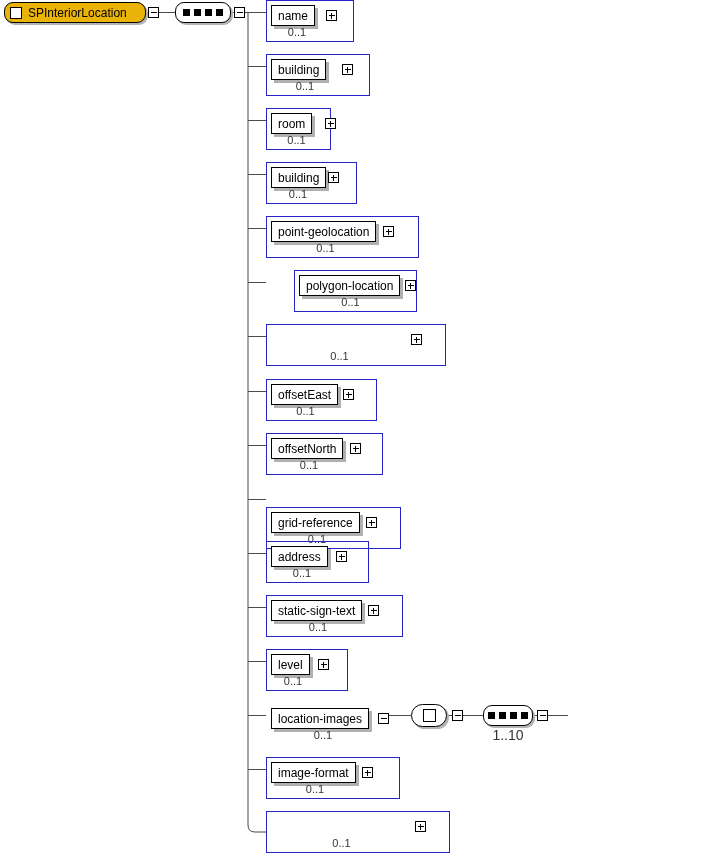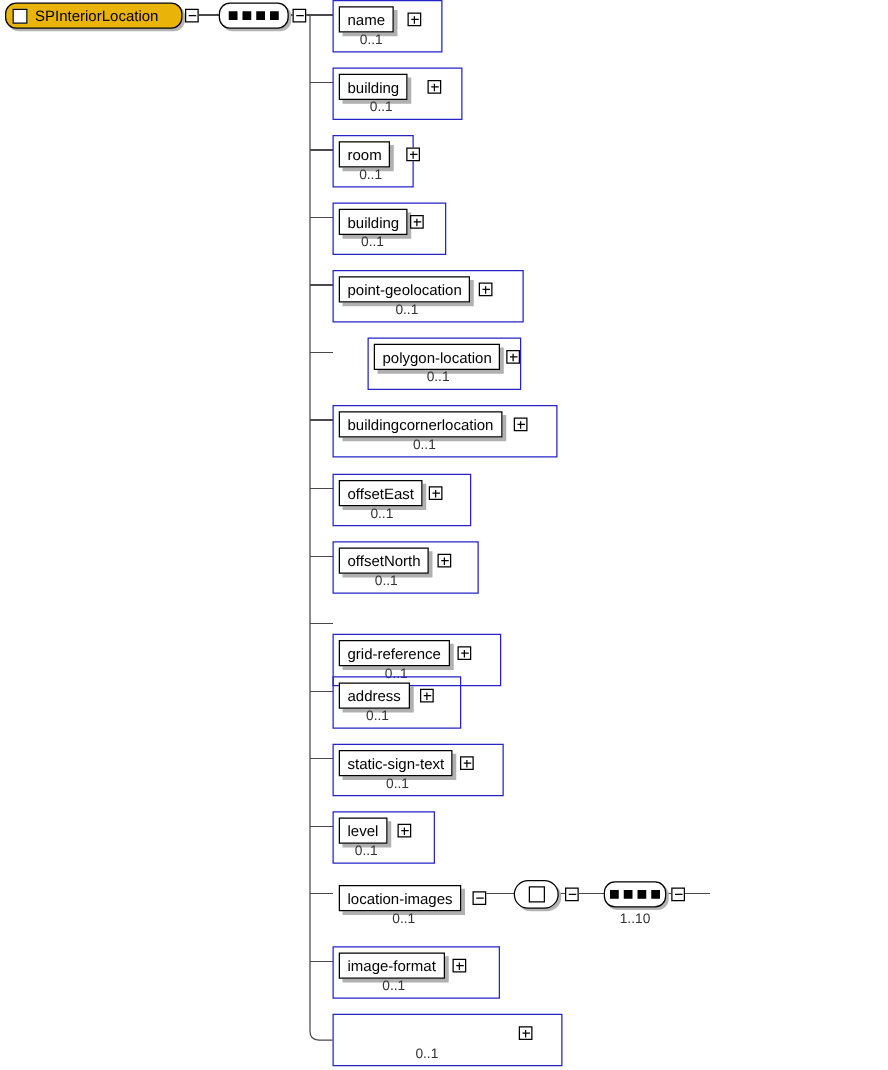--- a/index.html
+++ b/index.html
@@ -168,21 +168,21 @@
     font-size: 11px;
     line-height: 13px;
     color: #333333;
     text-align: center;
     white-space: nowrap;
   }
 
   
   .card-free {
     position: absolute;
-    font-size: 11px;
+    font-size: 14px;
     line-height: 12px;
     color: #333333;
     white-space: nowrap;
     text-align: center;
   }
 </style>
 </head>
 <body>
 
 <div id="diagram">
@@ -286,23 +286,20 @@
     <div class="frame"></div>
     <div class="name-box">
       <span>polygon-location</span>
     </div>
     <div class="toggle plus" style="left:111px; top:10px;"></div>
     <div class="card" style="width:103px;">0..1</div>
   </div>
 
   <div class="el-node" style="left:266px; top:324px; width:180px; height:42px;">
     <div class="frame"></div>
-    <div class="name-box">
-      <span>buildingcornerlocation</span>
-    </div>
     <div class="toggle plus" style="left:145px; top:10px;"></div>
     <div class="card" style="width:137px;">0..1</div>
   </div>
 
   <div class="el-node" style="left:266px; top:379px; width:111px; height:42px;">
     <div class="frame"></div>
     <div class="name-box">
       <span>offsetEast</span>
     </div>
     <div class="toggle plus" style="left:77px; top:10px;"></div>

